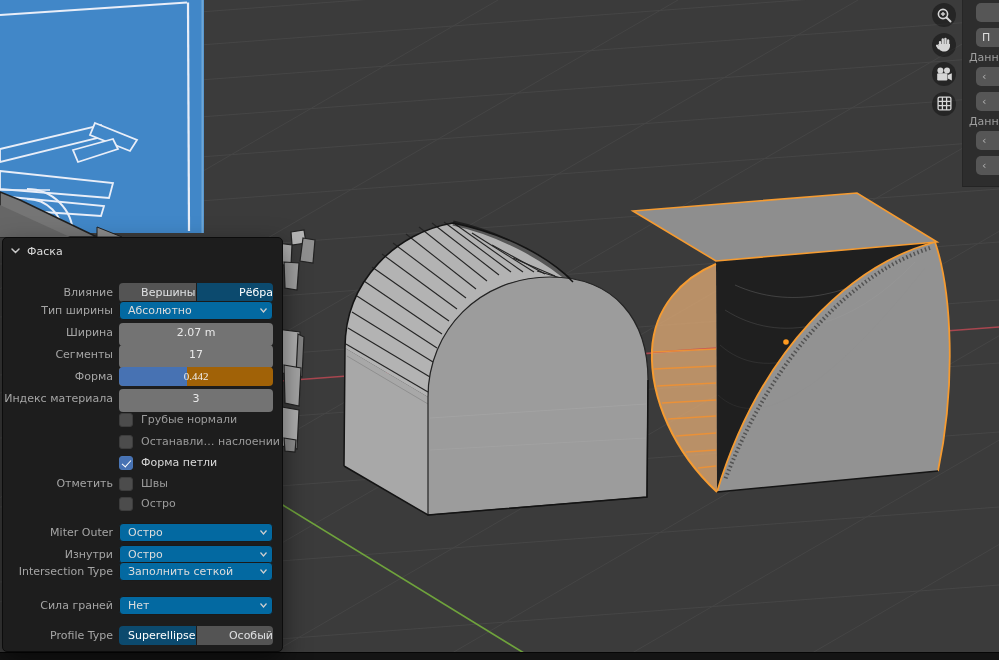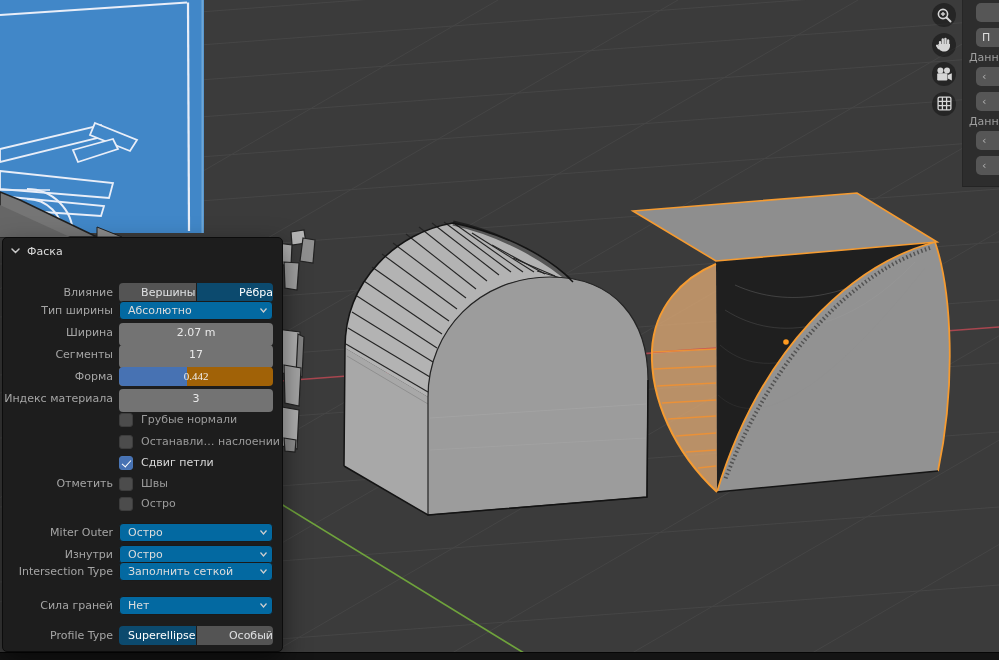--- a/index.html
+++ b/index.html
@@ -300,21 +300,21 @@
     <div class="cbrow" style="top:195px;">
       <span class="cbox"></span>
       <span class="cblabel">Останавли… наслоении</span>
     </div>
     <div class="cbrow" style="top:173px;">
       <span class="cbox"></span>
       <span class="cblabel">Грубые нормали</span>
     </div>
     <div class="cbrow" style="top:216px;">
       <span class="cbox checked"></span>
-      <span class="cblabel on">Сдвиг петли</span>
+      <span class="cblabel on">Форма петли</span>
     </div>
     <div class="cbrow" style="top:237px;">
       <div class="plabel" style="line-height:18px;">Отметить</div>
       <span class="cbox"></span>
       <span class="cblabel">Швы</span>
     </div>
     <div class="cbrow" style="top:257px;">
       <span class="cbox"></span>
       <span class="cblabel">Остро</span>
     </div>

